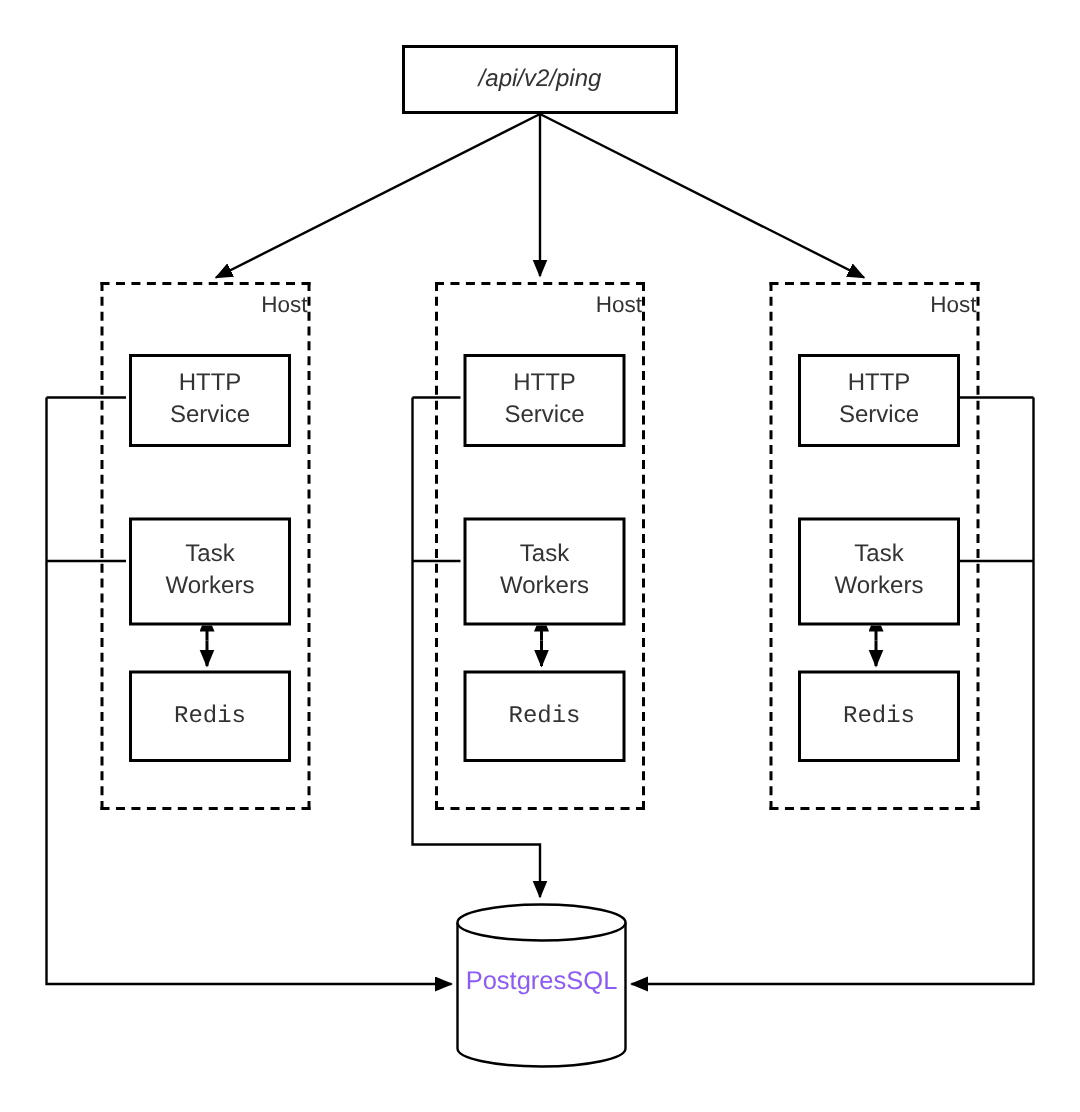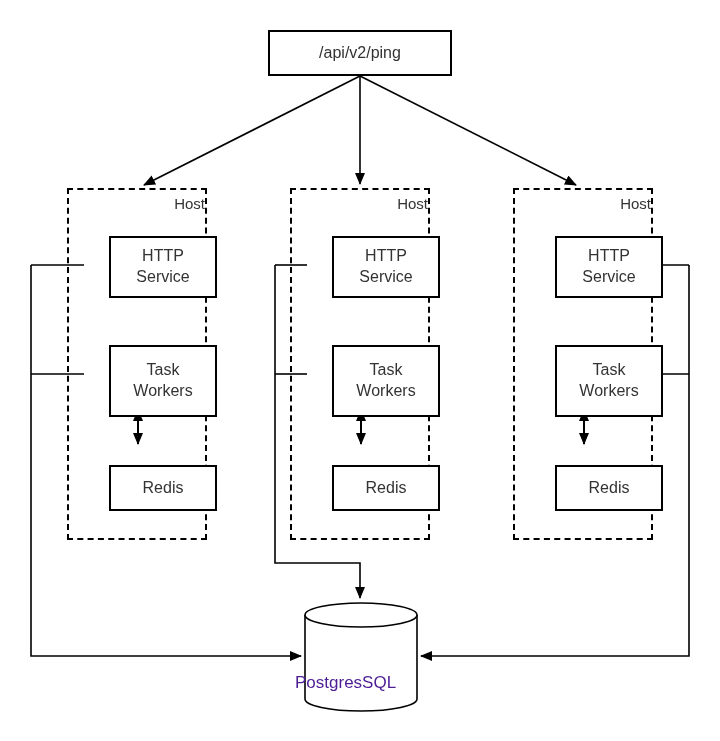--- a/index.html
+++ b/index.html
@@ -6,21 +6,21 @@
   body {
     width: 720px; height: 741px; position: relative; overflow: hidden;
     font-family: "Liberation Sans", sans-serif;
     color: #333333;
   }
   .canvas { position: absolute; inset: 0; width: 720px; height: 741px; }
   .edges-layer { position: absolute; left: 0; top: 0; }
   .node {
     position: absolute; box-sizing: border-box; background: #ffffff;
     display: flex; align-items: center; justify-content: center;
-    text-align: center; white-space: pre-line; line-height: 1.25;
+    text-align: center; white-space: pre-line; line-height: 1.25; font-style: italic;
   }
   .entry-box {
     left: 268px; top: 30px; width: 184px; height: 46px;
     border: 2px solid #000000; font-size: 16px;
   }
   .host {
     position: absolute; top: 188px; width: 140px; height: 352px;
     box-sizing: border-box; border: 2px dashed #000000; background: transparent;
   }
   .host-1 { left: 67px; }
@@ -28,28 +28,28 @@
   .host-3 { left: 513px; }
   .host-label {
     position: absolute; left: 0; top: 5px; width: 100%;
     text-align: right; font-size: 15px;
   }
   .svc {
     position: absolute; left: 17px; width: 108px;
     border: 2px solid #000000; background: #ffffff;
     display: flex; align-items: center; justify-content: center;
     text-align: center; white-space: pre-line; line-height: 1.3;
-    font-size: 16px; box-sizing: border-box; margin-left: 23px;
+    font-size: 16px; box-sizing: border-box;
   }
   .svc-http   { top: 46px;  height: 62px; }
   .svc-task   { top: 155px; height: 72px; }
-  .svc-redis  { top: 275px; height: 46px; }
+  .svc-redis  { top: 257px; height: 61px; font-family: Liberation Mono, monospace; }
   .db-label {
-    position: absolute; left: 295px; top: 673px; width: 132px;
-    text-align: left; font-size: 17px; color: #4c1d95;
+    position: absolute; left: 295px; top: 644px; width: 132px;
+    text-align: center; font-size: 17px; color: #8b5cf6;
   }
 </style>
 </head>
 <body>
 
 <div class="canvas">
 
   <svg class="edges-layer" width="720" height="741" viewBox="0 0 720 741">
     <defs>
       <marker id="arr" markerUnits="userSpaceOnUse" markerWidth="14" markerHeight="12" refX="11" refY="5" orient="auto">

